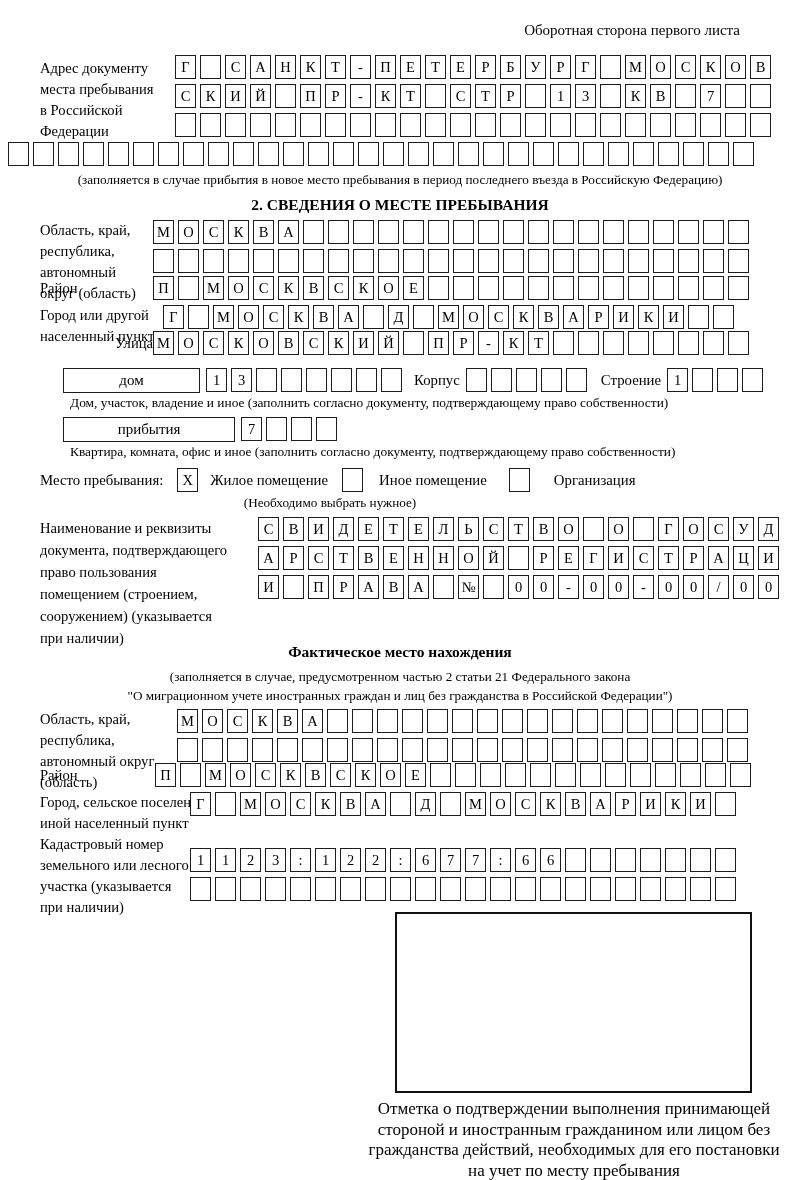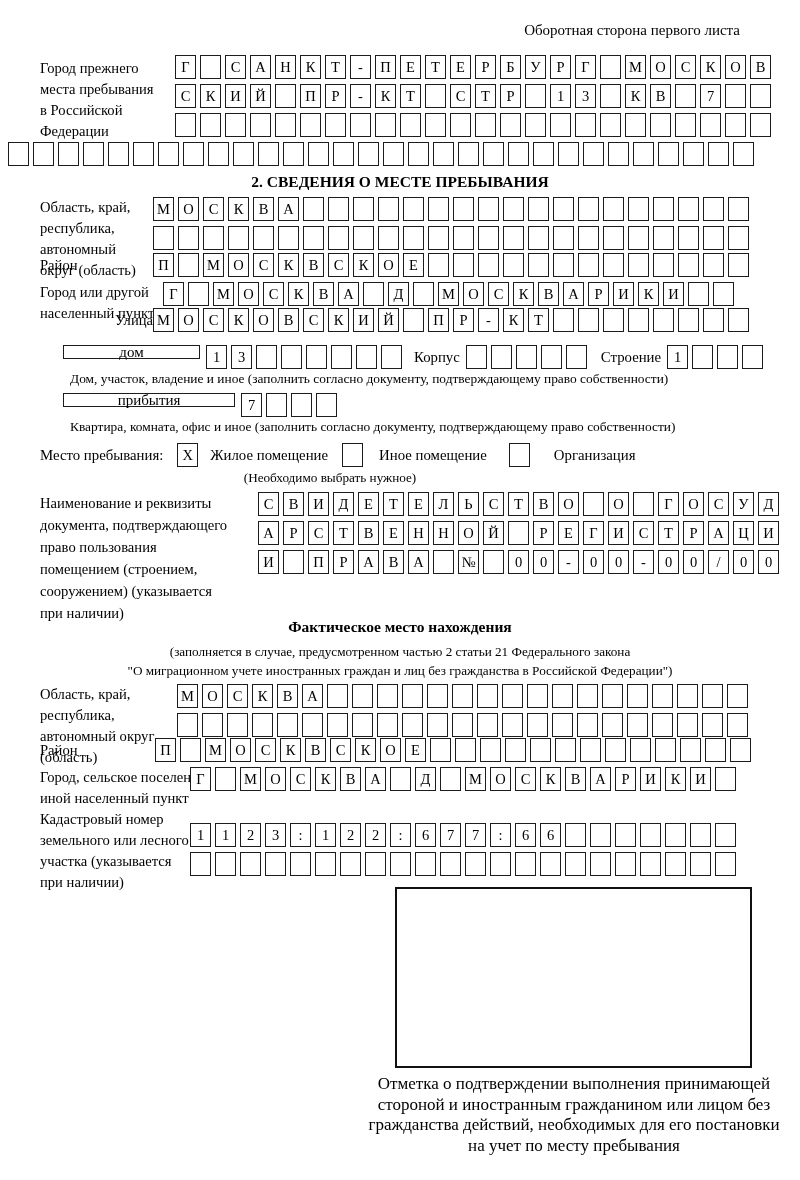--- a/index.html
+++ b/index.html
@@ -31,21 +31,21 @@
     box-sizing:border-box;
     width:21px;height:24px;
     border:1.8px solid #1c1c1c;
     display:inline-flex;align-items:center;justify-content:center;
     font-size:14.5px;
     flex:0 0 auto;
   }
   .widebox{
     box-sizing:border-box;
     border:1.8px solid #1c1c1c;
-    height:14px;
+    height:25px;
     display:flex;align-items:center;justify-content:center;
     font-size:15px;
     flex:0 0 auto;
   }
   .lbl{font-size:14.6px;line-height:21px;}
   .lbl .lbl-line{white-space:nowrap;}
   .fieldrow{display:flex;align-items:flex-start;margin-left:40px;}
   .rowstack{display:flex;flex-direction:column;}
   .w135{width:135px;flex:0 0 135px;}
   .w113{width:113px;flex:0 0 113px;}
@@ -88,21 +88,21 @@
 </style>
 </head>
 <body>
 
 <div class="page">
 
   <div class="backside-note">Оборотная сторона первого листа</div>
 
   <div class="fieldrow" style="margin-top:16px;">
     <div class="lbl w135" style="padding-top:3px;">
-        <div class="lbl-line">Город прежнего</div>
+        <div class="lbl-line">Адрес документу</div>
         <div class="lbl-line">места пребывания</div>
         <div class="lbl-line">в Российской</div>
         <div class="lbl-line">Федерации</div>
       </div>
     <div class="rowstack">
       <div class="cellrow">
           <span class="cell filled">Г</span>
           <span class="cell"></span>
           <span class="cell filled">С</span>
           <span class="cell filled">А</span>
@@ -206,20 +206,21 @@
       <span class="cell"></span>
       <span class="cell"></span>
       <span class="cell"></span>
       <span class="cell"></span>
       <span class="cell"></span>
       <span class="cell"></span>
       <span class="cell"></span>
       <span class="cell"></span>
       <span class="cell"></span>
     </div>
+  <div class="footnote">(заполняется в случае прибытия в новое место пребывания в период последнего въезда в Российскую Федерацию)</div>
 
   <div class="sec-title">2. СВЕДЕНИЯ О МЕСТЕ ПРЕБЫВАНИЯ</div>
 
   <div class="fieldrow">
     <div class="lbl w113">
         <div class="lbl-line">Область, край,</div>
         <div class="lbl-line">республика,</div>
         <div class="lbl-line">автономный</div>
         <div class="lbl-line">округ (область)</div>
       </div>

